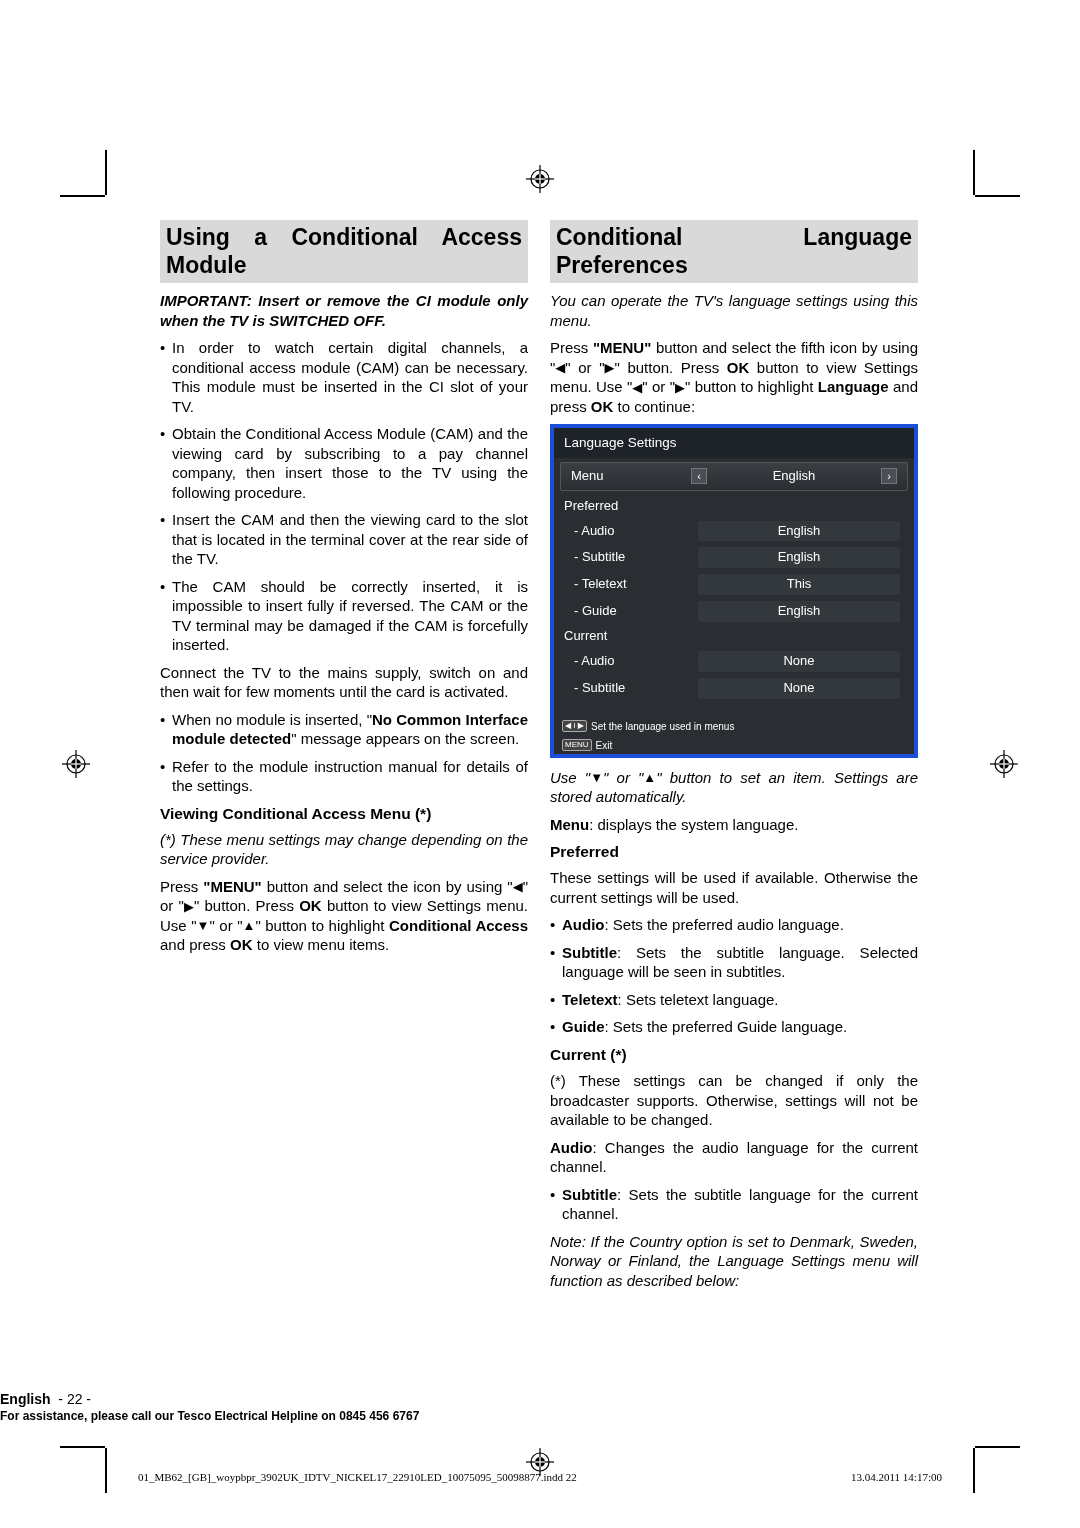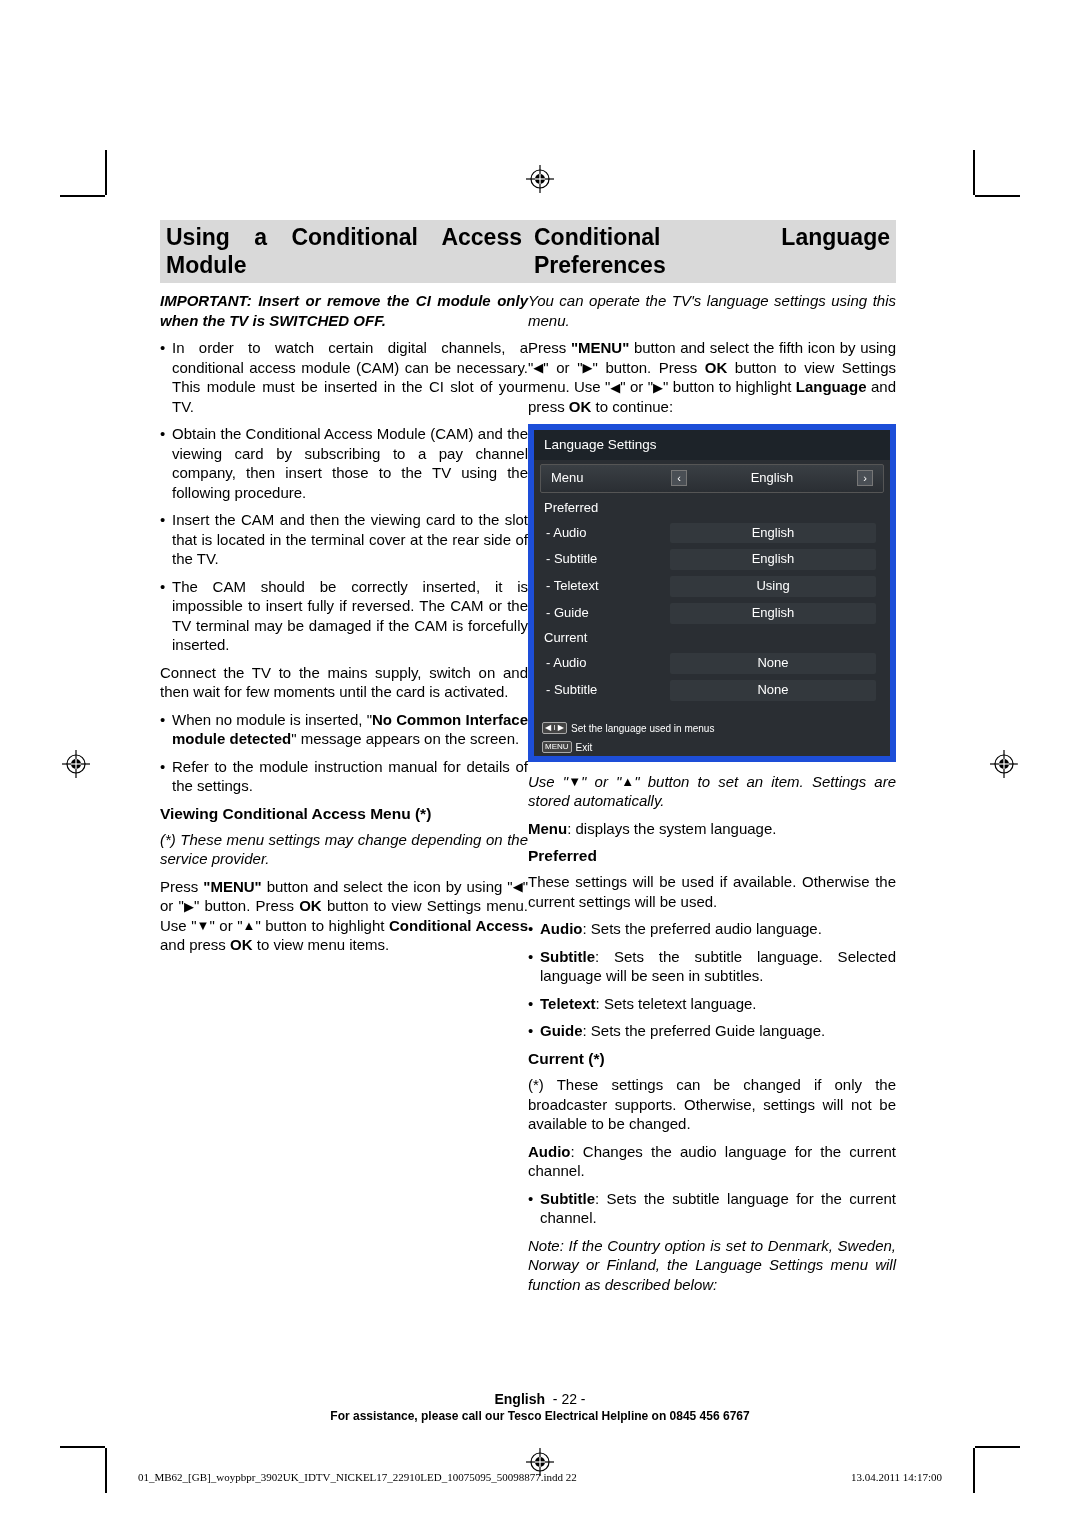--- a/index.html
+++ b/index.html
@@ -53,20 +53,21 @@
   .crop-tl-v { top: 150px; left: 105px; width: 2px; height: 45px; }
   .crop-tr-h { top: 195px; right: 60px; width: 45px; height: 2px; }
   .crop-tr-v { top: 150px; right: 105px; width: 2px; height: 45px; }
   .crop-bl-h { bottom: 80px; left: 60px; width: 45px; height: 2px; }
   .crop-bl-v { bottom: 35px; left: 105px; width: 2px; height: 45px; }
   .crop-br-h { bottom: 80px; right: 60px; width: 45px; height: 2px; }
   .crop-br-v { bottom: 35px; right: 105px; width: 2px; height: 45px; }
   .content {
     margin: 50px 160px 0 160px;
     display: flex;
+    gap: 22px;
   }
   .col {
     width: 368px;
     font-size: 15px;
     line-height: 1.3;
     color: #000;
     text-align: justify;
   }
   h1 {
     background: #d9d9d9;
@@ -83,21 +84,21 @@
   }
   .col p { margin-bottom: 8px; }
   ul { list-style: none; margin-bottom: 6px; }
   ul li { position: relative; padding-left: 12px; margin-bottom: 8px; text-align: justify; }
   ul li::before { content: "•"; position: absolute; left: 0; }
   h2 { font-size: 15.5px; font-weight: bold; margin-bottom: 6px; margin-top: 0; }
   .italic { font-style: italic; }
   .bold { font-weight: bold; }
   .arrow { display: inline-block; font-size: 13px; vertical-align: middle; }
   .menu-box {
-    border: 6px solid #1d4ed8;
+    border: 4px solid #1d4ed8;
     background: #2a2e33;
     color: #fff;
     font-size: 13px;
     margin: 8px 0 10px 0;
     padding: 0;
   }
   .menu-title {
     background: #1d2329;
     padding: 6px 10px;
     font-size: 13.5px;
@@ -132,41 +133,40 @@
     width: 16px;
     height: 16px;
     background: #4a4f55;
     border: 1px solid #777;
     display: flex;
     align-items: center;
     justify-content: center;
     font-size: 11px;
   }
   .menu-row.plain .value { background: #33383d; }
-  .menu-sub { padding-left: 12px; }
+  .menu-sub { padding-left: 20px; }
   .menu-hint {
     font-size: 10px;
     padding: 4px 8px 2px 8px;
     display: flex;
     align-items: center;
     gap: 4px;
   }
   .hint-badge {
     border: 1px solid #aaa;
     font-size: 8px;
     padding: 0 2px;
     border-radius: 2px;
     background: #444;
   }
   .footer {
     position: absolute;
     bottom: 105px;
     left: 0;
     width: 100%;
-    text-align: center;
     font-size: 14px;
   }
   .footer .line1 { margin-bottom: 2px; }
   .footer .line2 { font-size: 12px; font-weight: bold; }
   .print-info {
     position: absolute;
     bottom: 45px;
     left: 138px;
     right: 138px;
     display: flex;
@@ -268,21 +268,21 @@
         <div class="menu-row plain menu-sub">
             <div class="label">- Audio</div>
             <div class="value">English</div>
           </div>
         <div class="menu-row plain menu-sub">
             <div class="label">- Subtitle</div>
             <div class="value">English</div>
           </div>
         <div class="menu-row plain menu-sub">
             <div class="label">- Teletext</div>
-            <div class="value">Using</div>
+            <div class="value">This</div>
           </div>
         <div class="menu-row plain menu-sub">
             <div class="label">- Guide</div>
             <div class="value">English</div>
           </div>
         <div class="menu-row">
             <div class="label">Current</div>
           </div>
         <div class="menu-row plain menu-sub">
             <div class="label">- Audio</div>

